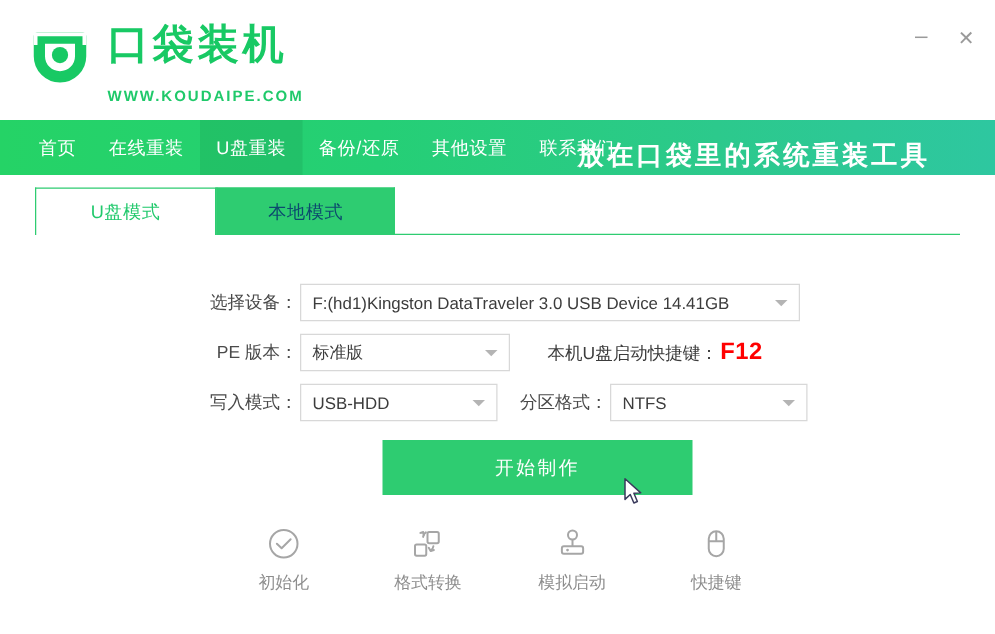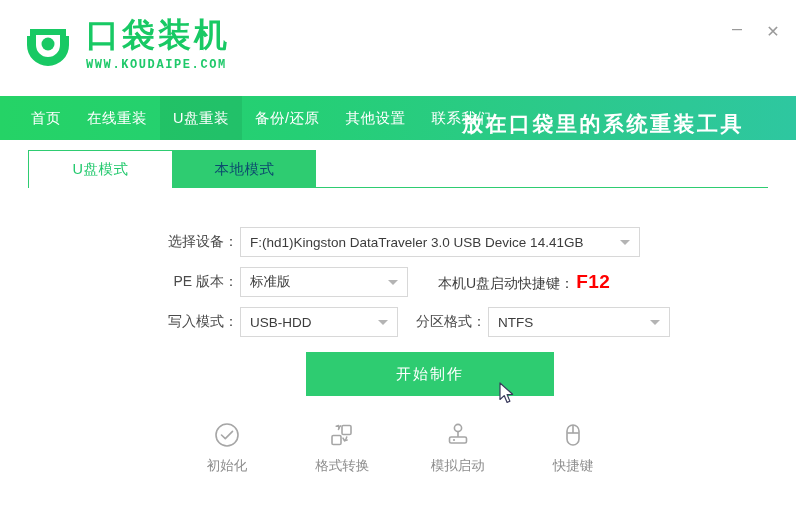--- a/index.html
+++ b/index.html
@@ -41,27 +41,27 @@
   }
   .logo-title {
     font-size: 33px;
     line-height: 34px;
     font-weight: bold;
     color: #18c964;
     letter-spacing: 3px;
     font-family: "DejaVu Sans", "Liberation Sans", sans-serif;
   }
   .logo-sub {
-    margin-top: 6px;
+    margin-top: 18px;
     font-size: 12px;
     line-height: 14px;
     letter-spacing: 1.6px;
     color: #1fc96a;
     font-weight: bold;
-    font-family: Liberation Mono, monospace;
+    font-family: Liberation Sans, sans-serif;
   }
 
   .winctrls {
     position: absolute;
     right: 8px;
     top: 14px;
     display: flex;
     align-items: center;
     gap: 6px;
   }
@@ -215,21 +215,21 @@
     top: 50%;
     margin-top: -2px;
     width: 0; height: 0;
     border-left: 5px solid transparent;
     border-right: 5px solid transparent;
     border-top: 5px solid #b4b4b4;
   }
   .sel-device { width: 400px; }
   .sel-pe     { width: 168px; }
   .sel-write  { width: 158px; }
-  .sel-part   { width: 182px; }
+  .sel-part   { width: 158px; }
 
   .hotkey {
     margin-left: 30px;
     color: #3c3c3c;
     font-size: 14px;
     display: flex;
     align-items: baseline;
     white-space: nowrap;
   }
   .hotkey .key {

